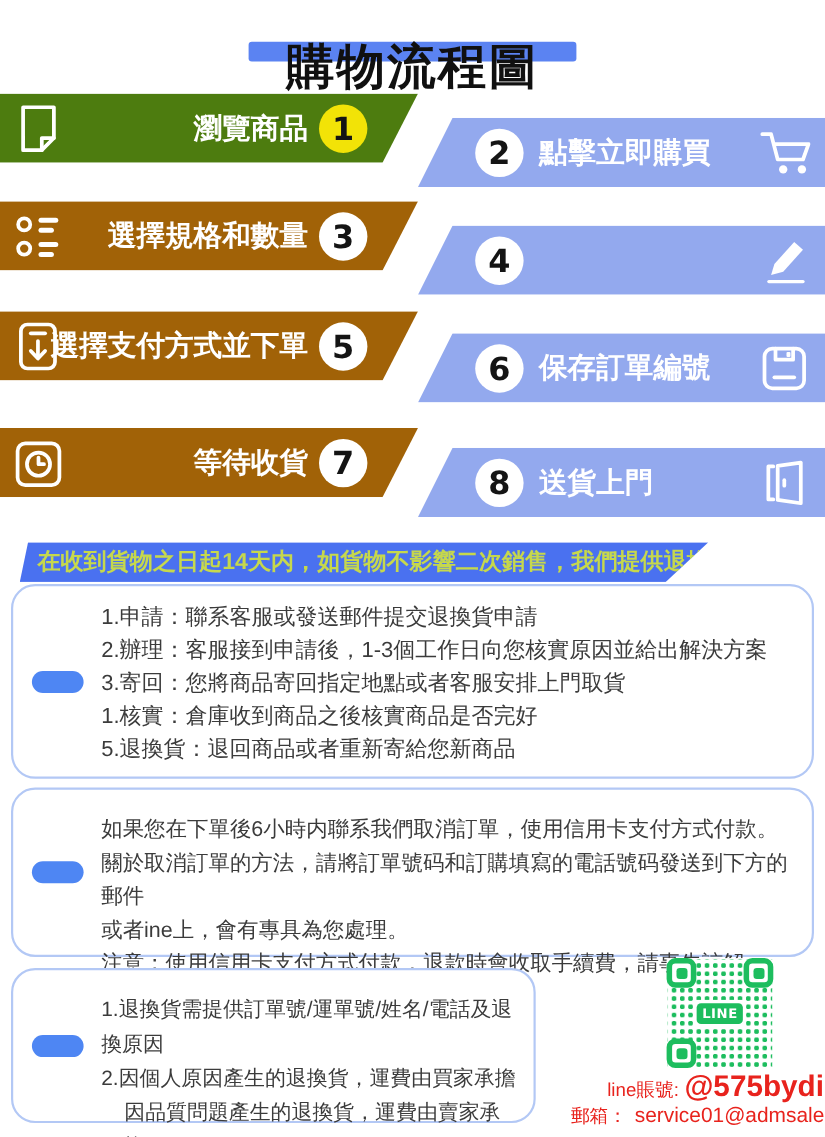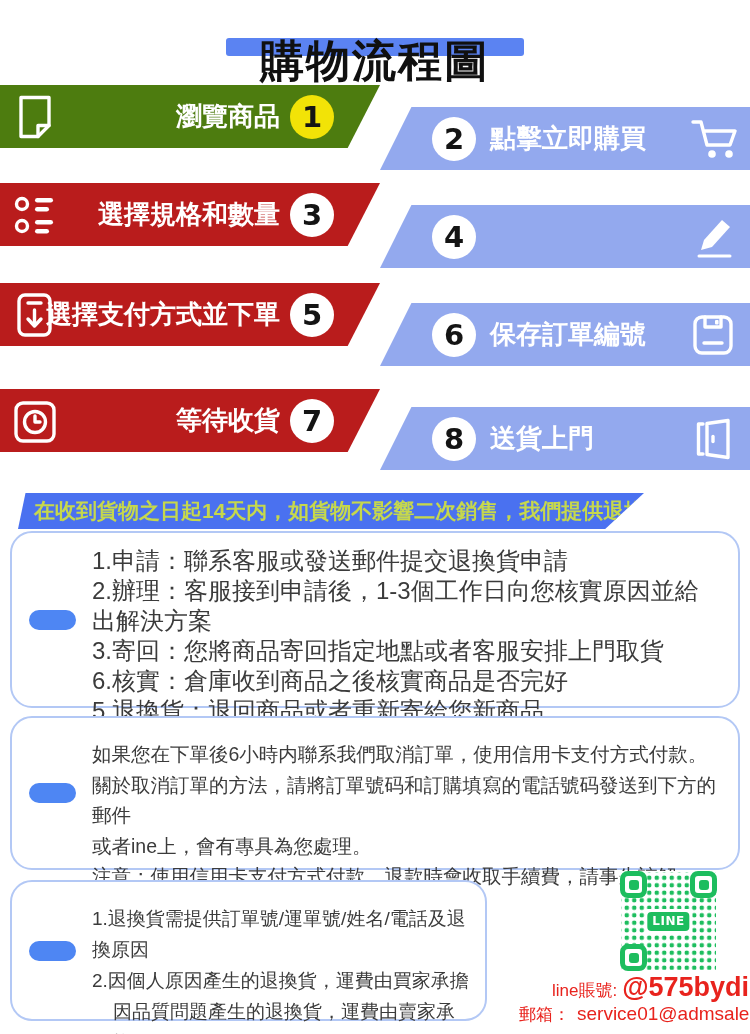--- a/index.html
+++ b/index.html
@@ -17,21 +17,21 @@
   .page-title {
     position:relative; z-index:1; display:inline-block;
     font-size:44px; font-weight:900; color:#101010; letter-spacing:2px; line-height:54px;margin-top:32px;
   }
   
   .banner {
     position:absolute; height:63px; display:flex; align-items:center;
     color:#ffffff; font-weight:700; font-size:26px; box-sizing:border-box;
   }
   .banner.left {
-    left:0; width:380px; background:#b91c1c;
+    left:0; width:380px; background:#a16207;
     clip-path:polygon(0 0, 100% 0, 91.5% 100%, 0 100%);
     justify-content:flex-end; padding-right:46px; gap:10px;
   }
   .banner.right {
     left:380px; width:370px; background:#93a9ee;
     clip-path:polygon(8.5% 0, 100% 0, 100% 100%, 0 100%);
     justify-content:flex-start; padding-left:52px; gap:14px;
   }
   .banner.dark { background:#4d7c0f;padding-left:39px; }
   .step-label { white-space:nowrap; }
@@ -60,26 +60,26 @@
   #box-after  { top:531px; height:177px; }
   #box-cancel { top:716px; height:154px; }
   #box-supp   { top:880px; height:141px; width:477px; }
   .vlabel {
     position:absolute; left:17px; top:50%; transform:translateY(-50%);
     background:#4e86f3; color:#ffffff; border-radius:11px;
     writing-mode:vertical-rl; text-orientation:upright;
     font-size:26px; font-weight:700; padding:10px 9px; line-height:1.12;
   }
   .box-text { margin-left:80px; margin-right:16px; color:#3b3b3b; }
-  #box-after  .box-text { padding-top:13px; font-size:24px;   line-height:30px; }
+  #box-after  .box-text { padding-top:13px; font-size:20px;   line-height:30px; }
   #box-cancel .box-text { padding-top:21px; font-size:19.5px; line-height:30.5px; }
   #box-supp   .box-text { padding-top:21px; font-size:19px;   line-height:31px; }
   .indent { padding-left:21px; }
   
-  .qr { position:absolute; left:620px; top:871px; width:97px; height:100px; background:#fff; }
+  .qr { position:absolute; left:606px; top:871px; width:97px; height:100px; background:#fff; }
   .qr-dots {
     position:absolute; inset:1px;
     background-image:radial-gradient(#1dbd5e 2.1px, transparent 2.5px);
     background-size:7.5px 7.5px; background-position:2px 2px;
   }
   .finder {
     position:absolute; width:27px; height:27px; border:5px solid #1dbd5e;
     border-radius:8px; background:#ffffff; box-sizing:border-box;
   }
   .finder::after { content:""; position:absolute; inset:3.5px; background:#1dbd5e; border-radius:3px; }
@@ -213,21 +213,21 @@
   </div>
 
   <div class="notice">在收到貨物之日起14天内，如貨物不影響二次銷售，我們提供退換貨服務</div>
 
   <div class="box" id="box-after">
     <span class="vlabel">售後流程</span>
     <div class="box-text">
       <div>1.申請：聯系客服或發送郵件提交退換貨申請</div>
       <div>2.辦理：客服接到申請後，1-3個工作日向您核實原因並給出解決方案</div>
       <div>3.寄回：您將商品寄回指定地點或者客服安排上門取貨</div>
-      <div>6.核實：倉庫收到商品之後核實商品是否完好</div>
+      <div>1.核實：倉庫收到商品之後核實商品是否完好</div>
       <div>5.退換貨：退回商品或者重新寄給您新商品</div>
     </div>
   </div>
 
   <div class="box" id="box-cancel">
     <span class="vlabel">取消訂單</span>
     <div class="box-text">
       <div>如果您在下單後6小時内聯系我們取消訂單，使用信用卡支付方式付款。</div>
       <div>關於取消訂單的方法，請將訂單號码和訂購填寫的電話號码發送到下方的郵件</div>
       <div>或者ine上，會有專具為您處理。</div>

